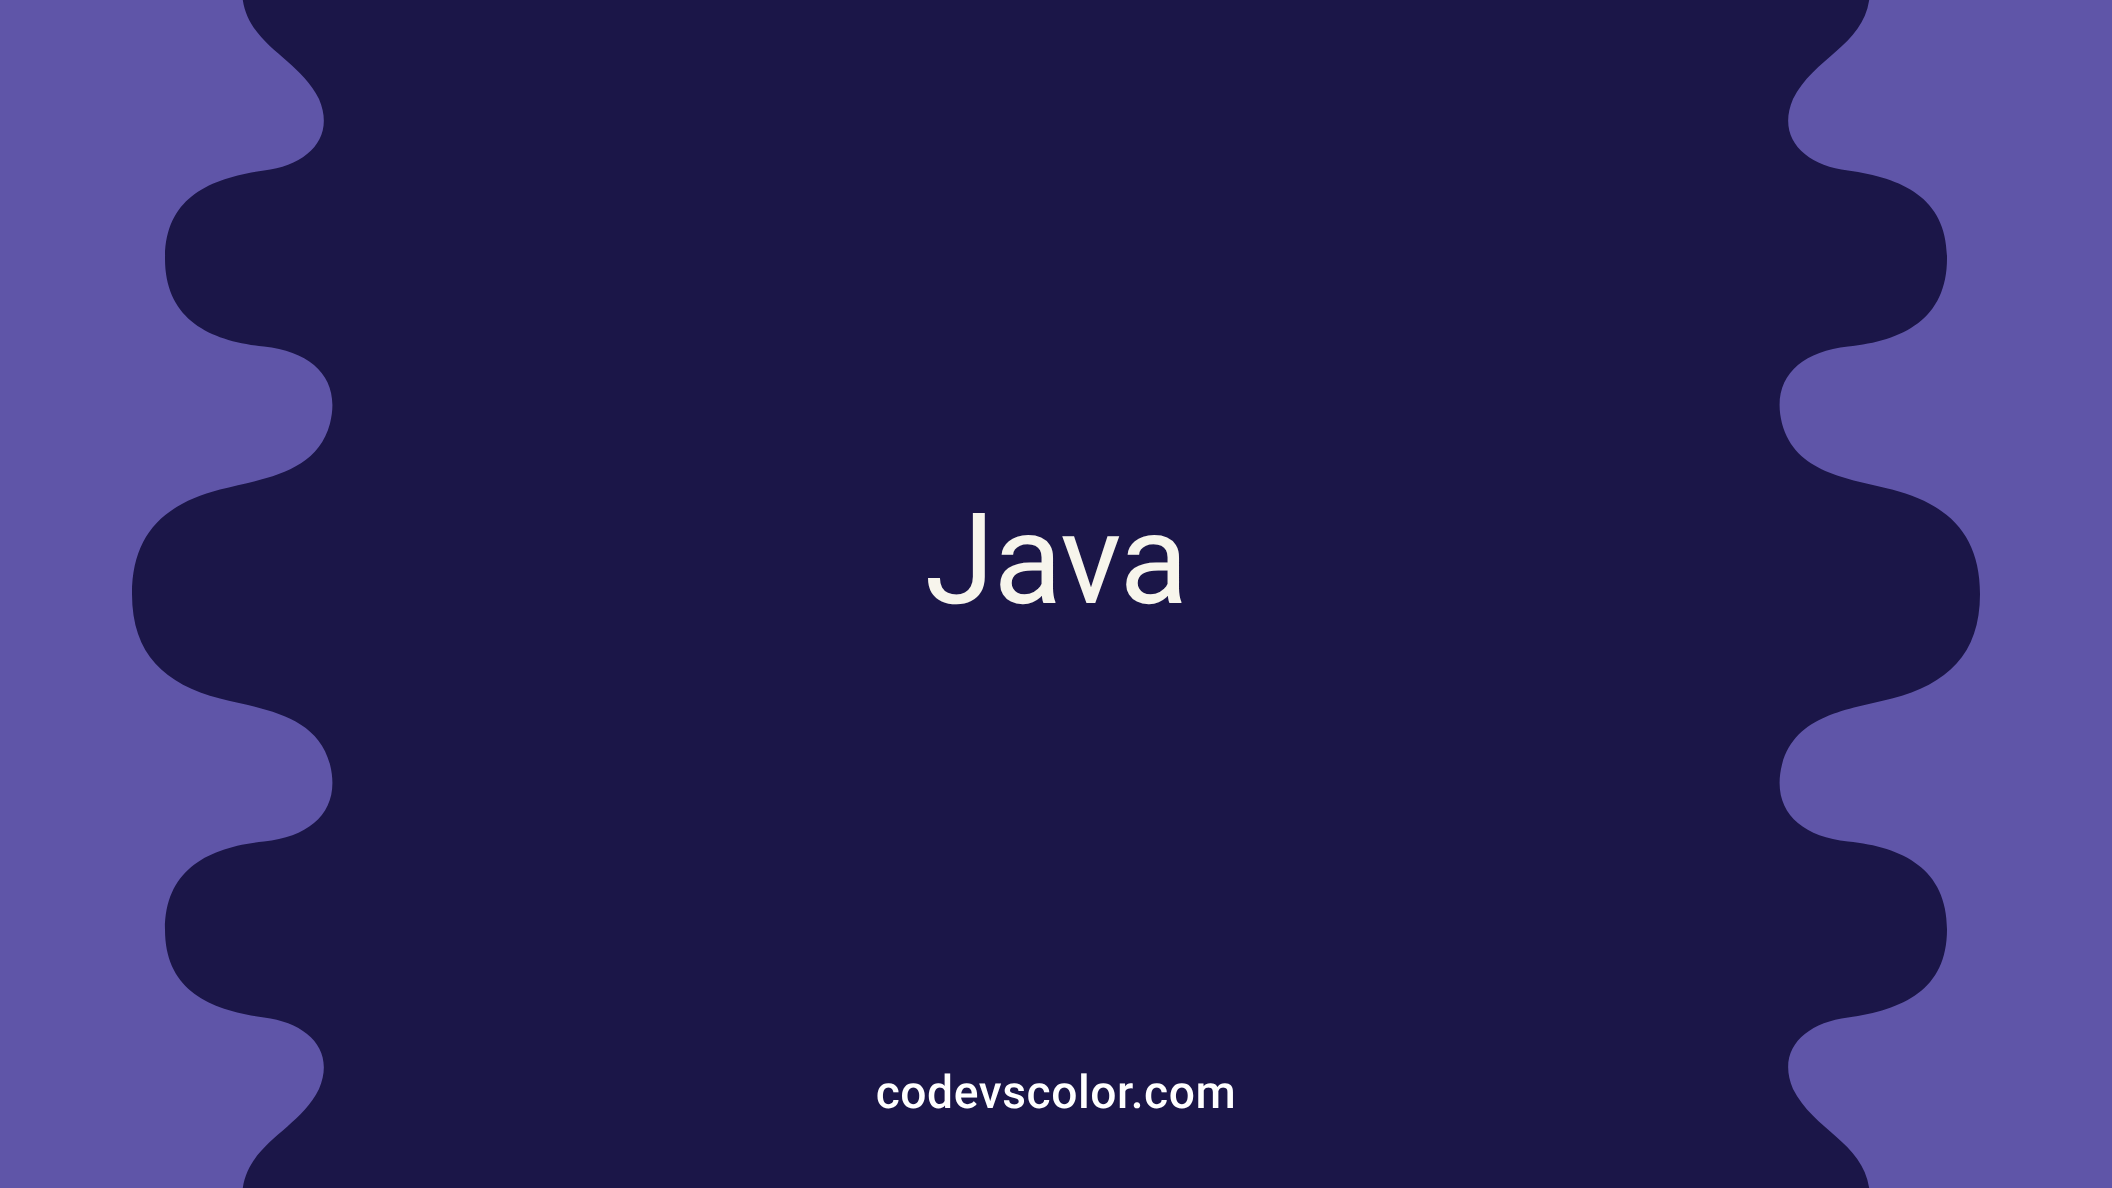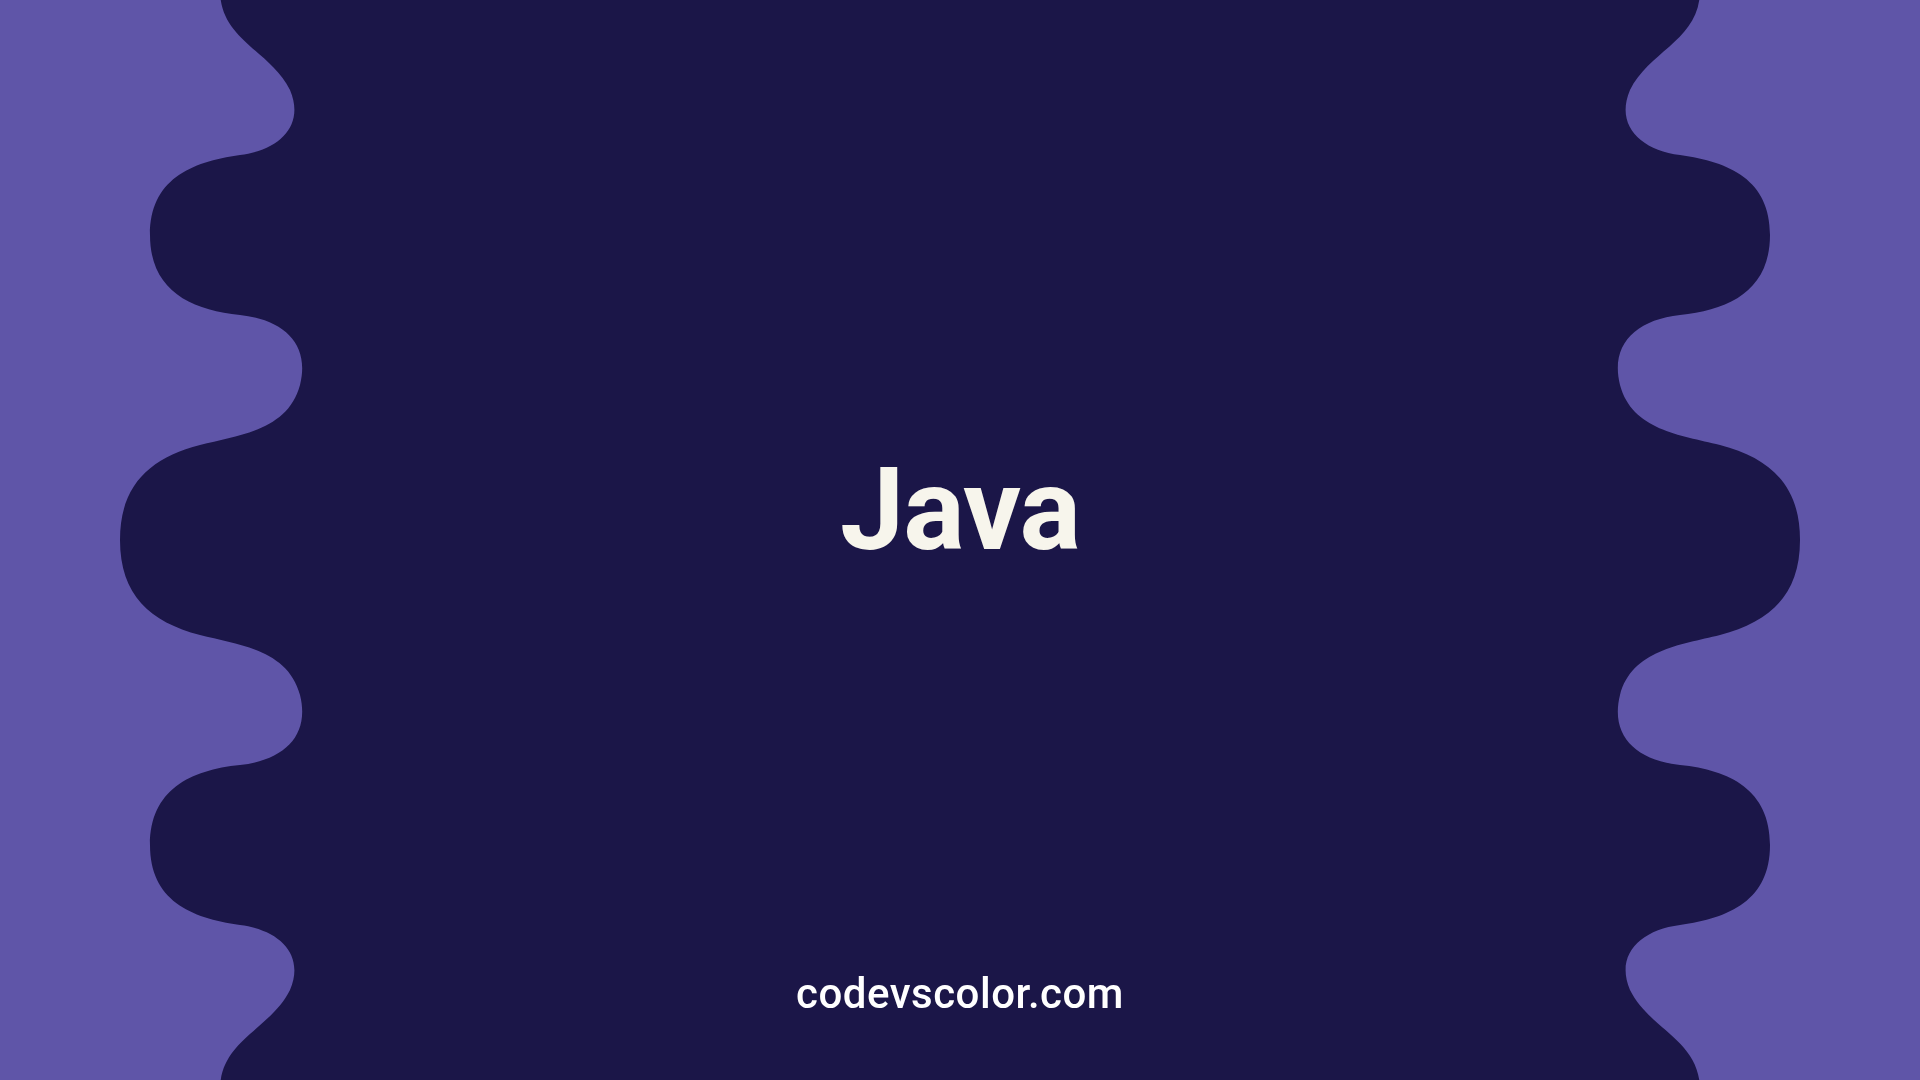--- a/index.html
+++ b/index.html
@@ -26,21 +26,21 @@
     inset: 0;
     z-index: 2;
     display: flex;
     flex-direction: column;
     align-items: center;
     justify-content: center;
     padding-bottom: 60px;
   }
   .title {
     color: #f7f5ec;
-    font-weight: 700;
+    font-weight: 400;
     font-size: 115px;
     line-height: 1.35;
     text-align: center;
     letter-spacing: -1px;
   }
   .watermark {
     position: absolute;
     bottom: 62px;
     left: 50%;
     transform: translateX(-50%);

